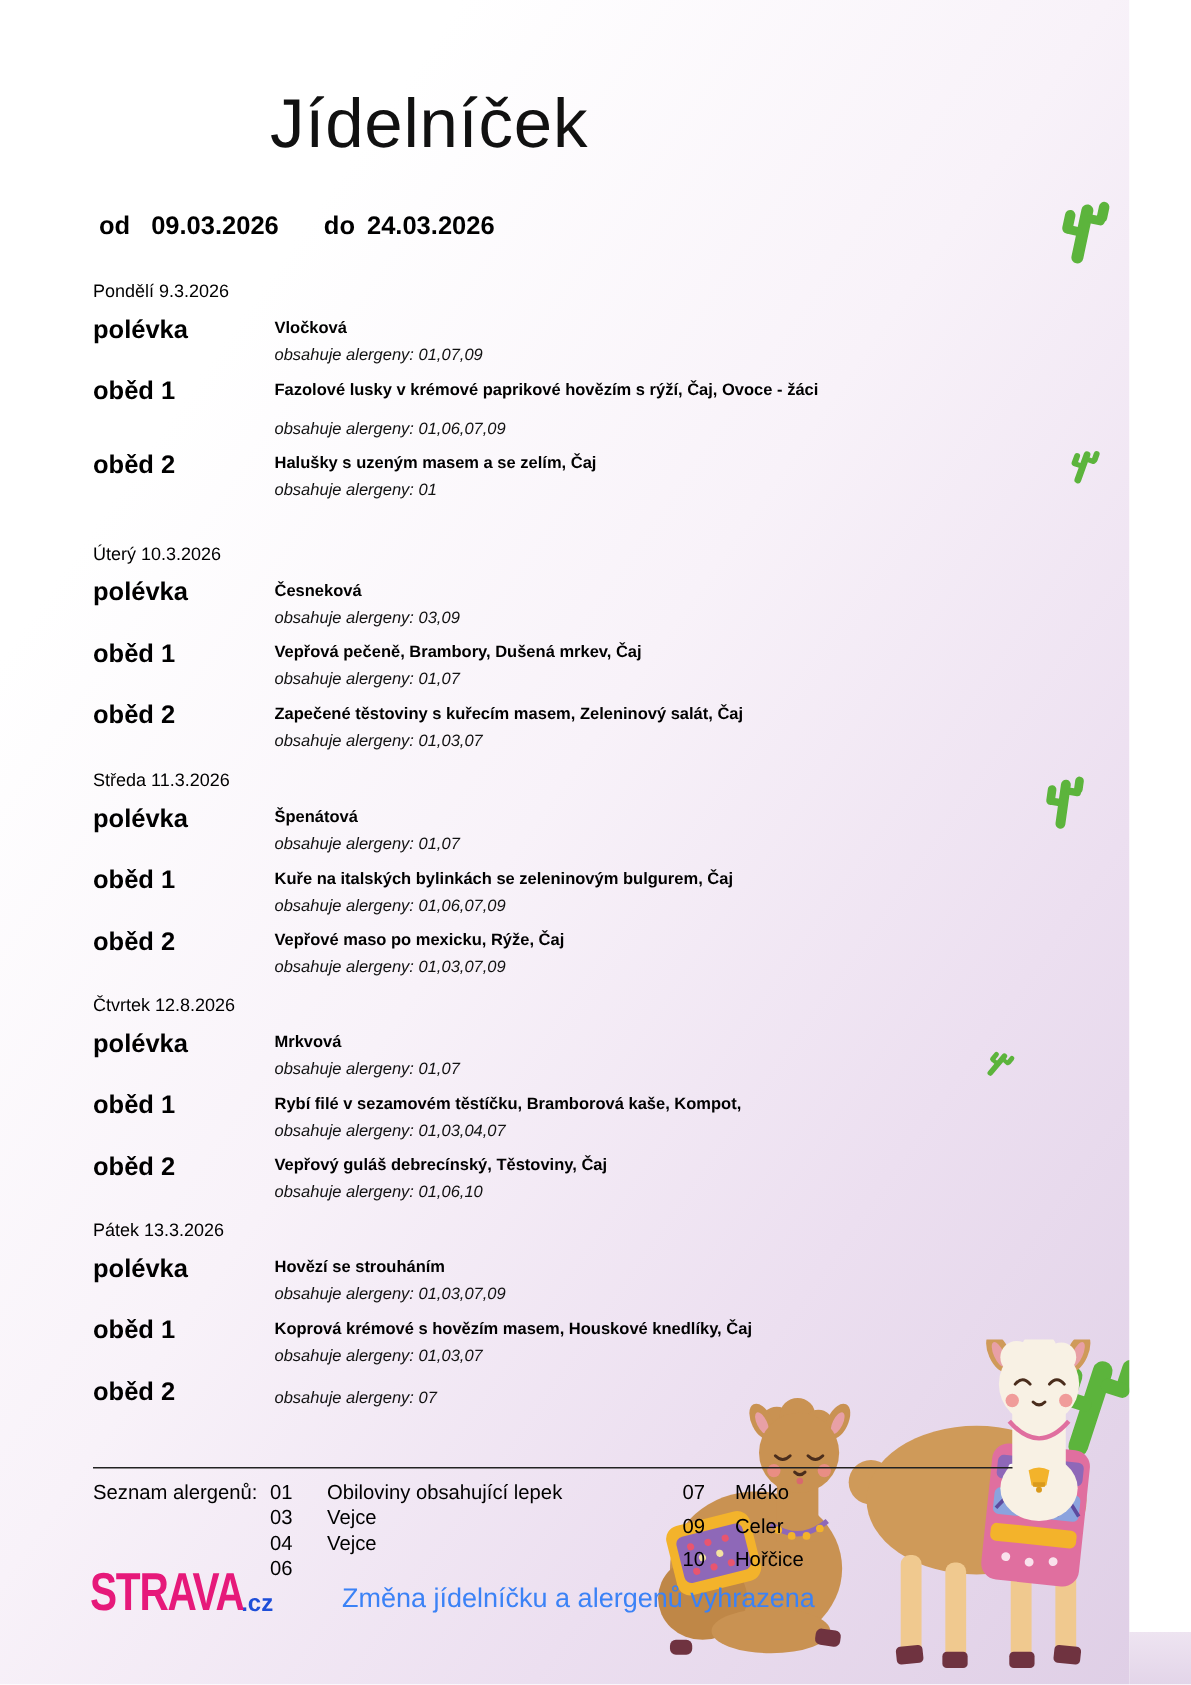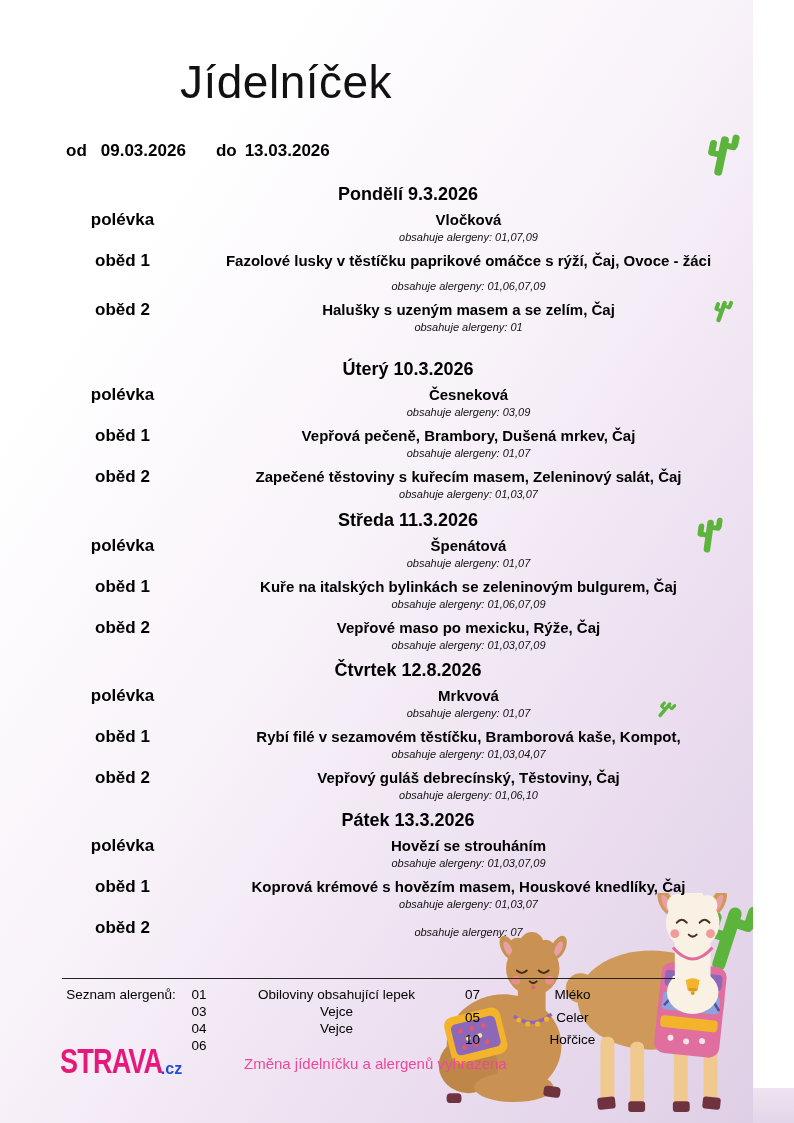--- a/index.html
+++ b/index.html
@@ -13,44 +13,44 @@
   .bg{
     position:absolute;left:0;top:0;width:753px;height:1123px;overflow:hidden;
     background:linear-gradient(125deg,#ffffff 20%,#f8f2f9 48%,#ecdff0 74%,#dfcfe6 100%);
     z-index:0;
   }
   .right-strip{position:absolute;left:753px;top:0;width:41px;height:1088px;background:#ffffff;z-index:1;}
   .corner-band{position:absolute;left:753px;top:1088px;width:41px;height:35px;
     background:linear-gradient(to bottom,#eee4f1,#e3d5e9);z-index:1;}
   .deco{position:absolute;}
   
-  .content{position:absolute;left:0;top:0;width:794px;height:849px;z-index:2;text-align:center;}
+  .content{position:absolute;left:0;top:0;width:794px;height:849px;z-index:2;}
   .title{position:absolute;left:180px;top:55px;margin:0;font-size:46px;font-weight:400;color:#111;letter-spacing:0.5px;}
   .date-line{position:absolute;left:66px;top:141px;font-size:17px;font-weight:700;}
   .date-line .w1{margin-right:14px;} .date-line .w2{margin-right:30px;} .date-line .w3{margin-right:8px;}
   .day{position:absolute;left:62px;width:692px;}
-  .day h2{margin:0 0 4px 0;font-size:18px;font-weight:700;line-height:22px;}
+  .day h2{margin:0 0 4px 0;font-size:12px;font-weight:400;line-height:22px;}
   .row{display:grid;grid-template-columns:121px 1fr;margin-bottom:6px;}
   .lbl{font-size:17px;font-weight:700;line-height:21px;}
-  .meal{font-size:15px;font-weight:700;line-height:21px;max-width:578px;}
+  .meal{font-size:11px;font-weight:700;line-height:21px;max-width:578px;}
   .alg{font-size:11px;font-style:italic;line-height:13px;margin-top:1px;color:#111;}
   .row.tall .alg{margin-top:9px;}
   .divider{position:absolute;left:62px;top:978px;width:613px;border-top:1.5px solid #222;}
   
   .allergens-section{position:absolute;left:62px;top:986px;font-size:13.5px;line-height:17px;display:flex;}
   .alg-label{width:118px;}
   .alg-col{display:grid;grid-template-columns:38px auto;column-gap:0;}
   .alg-col.c1{width:275px;}
   .alg-col.c2{width:200px;grid-template-columns:35px auto;}
   
   .logo{position:absolute;left:60px;top:1044px;white-space:nowrap;}
   .logo .strava{display:inline-block;font-size:33px;font-weight:700;color:#e6197a;
     transform:scale(0.82,1.08);transform-origin:left bottom;letter-spacing:-1px;}
   .logo .cz{display:inline-block;font-size:16px;font-weight:700;color:#1d4ed8;margin-left:-24px;}
-  .footer-note{position:absolute;left:244px;top:1055px;font-size:15px;color:#ec4899;}
+  .footer-note{position:absolute;left:228px;top:1055px;font-size:18px;color:#3b82f6;}
   svg{display:block;}
 </style>
 </head>
 <body>
 
 <div class="bg">
 
   <div class="deco" style="left:700px;top:130px;transform:rotate(12deg);">
     <svg width="44" height="48" viewBox="0 0 34 48">
         <g fill="#5cb43c">
@@ -199,36 +199,36 @@
 </div>
 
 <div class="right-strip"></div>
 <div class="corner-band"></div>
 
 <div class="content">
 
   <h1 class="title">Jídelníček</h1>
 
   <div class="date-line">
-    <span class="w1">od</span><span class="w2">09.03.2026</span><span class="w3">do</span><span>13.03.2026</span>
+    <span class="w1">od</span><span class="w2">09.03.2026</span><span class="w3">do</span><span>24.03.2026</span>
   </div>
 
   <section class="day" style="top:183px;">
     <h2>Pondělí 9.3.2026</h2>
     <div class="row">
       <div class="lbl">polévka</div>
       <div class="val">
           <div class="meal">Vločková</div>
       <div class="alg">obsahuje alergeny: 01,07,09</div>
         </div>
     </div>
     <div class="row tall">
       <div class="lbl">oběd 1</div>
       <div class="val">
-          <div class="meal">Fazolové lusky v těstíčku paprikové omáčce s rýží, Čaj, Ovoce - žáci</div>
+          <div class="meal">Fazolové lusky v krémové paprikové hovězím s rýží, Čaj, Ovoce - žáci</div>
       <div class="alg">obsahuje alergeny: 01,06,07,09</div>
         </div>
     </div>
     <div class="row">
       <div class="lbl">oběd 2</div>
       <div class="val">
           <div class="meal">Halušky s uzeným masem a se zelím, Čaj</div>
       <div class="alg">obsahuje alergeny: 01</div>
         </div>
     </div>
@@ -342,21 +342,21 @@
         <span>Obiloviny obsahující lepek</span>
       <span>03</span>
         <span>Vejce</span>
       <span>04</span>
         <span>Vejce</span>
       <span>06</span>
     </div>
     <div class="alg-col c2">
       <span>07</span>
         <span>Mléko</span>
-      <span>05</span>
+      <span>09</span>
         <span>Celer</span>
       <span>10</span>
         <span>Hořčice</span>
     </div>
   </div>
 
   <div class="logo">
     <span class="strava">STRAVA</span><span class="cz">.cz</span>
   </div>
 

